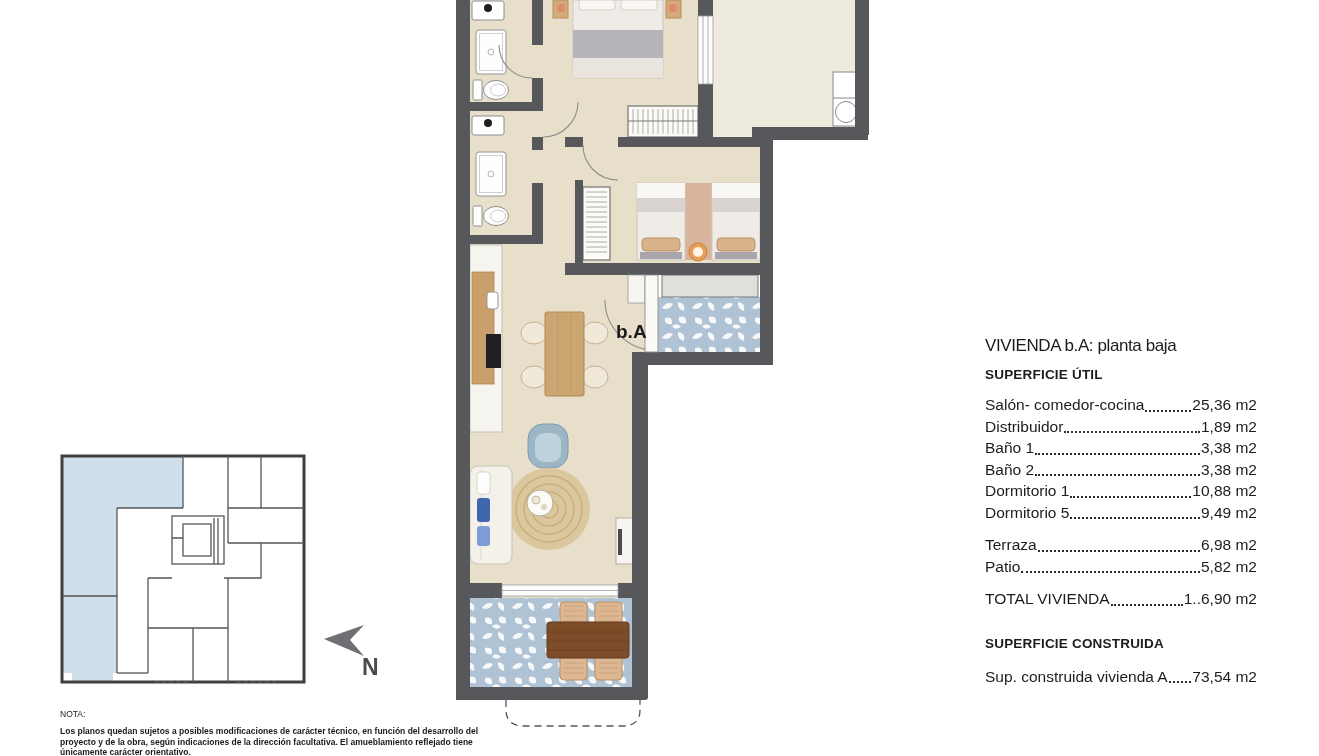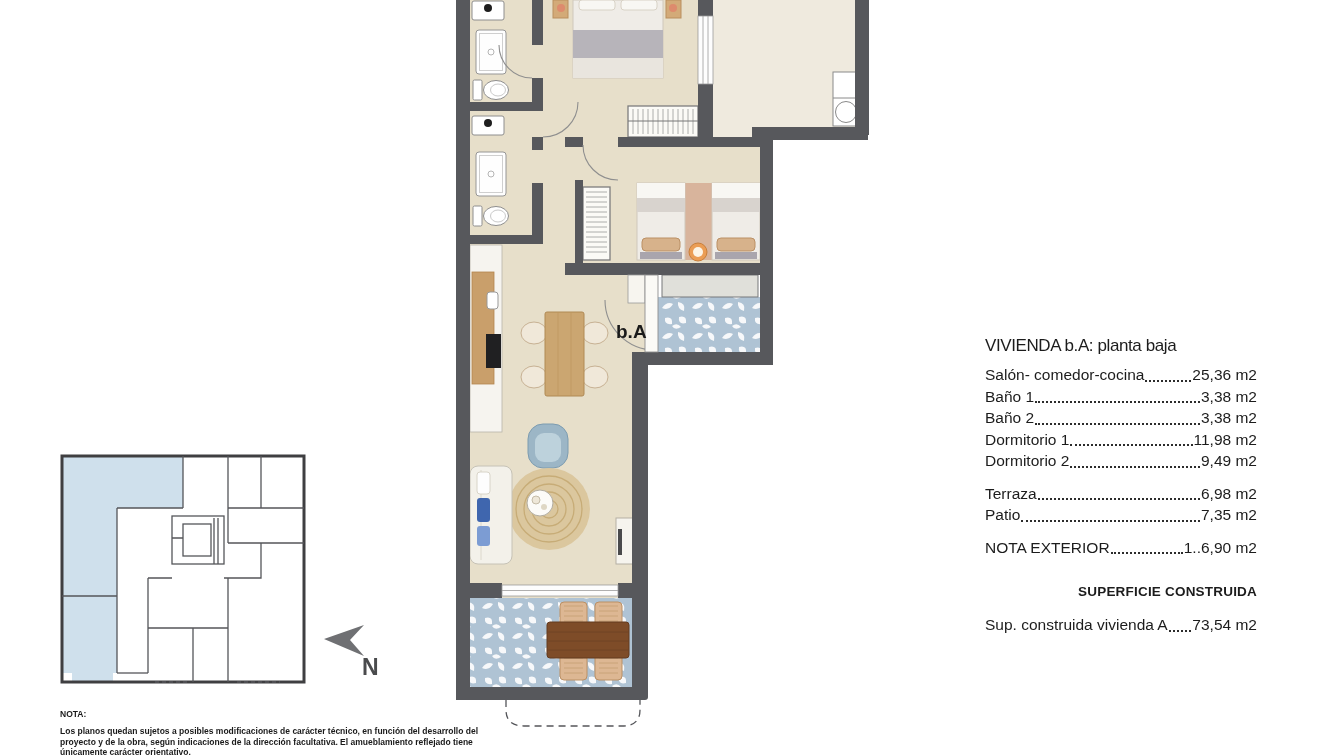--- a/index.html
+++ b/index.html
@@ -14,25 +14,25 @@
   
   .panel{position:absolute;left:985px;top:336px;width:272px;}
   .panel-title{font-size:17px;font-weight:400;letter-spacing:-0.4px;margin:0 0 11px 0;white-space:nowrap;}
   .sec-heading{font-size:13.5px;font-weight:700;letter-spacing:0.2px;margin:0 0 15px 0;}
   .row{display:flex;align-items:flex-end;margin-bottom:5px;font-size:15.5px;line-height:16.5px;}
   .row .lbl{white-space:nowrap;}
   .row .dots{flex:1;border-bottom:2px dotted #2c2c2c;margin:0 1px 2px 1px;min-width:8px;}
   .row .val{white-space:nowrap;}
   .mt14{margin-top:14px;}
   .mt16{margin-top:16px;text-align:right;}
-  .mt28{margin-top:28px;text-align:right;}
+  .mt28{margin-top:28px;}
   .mt18{margin-top:18px;}
   
   .nota{position:absolute;left:60px;top:709px;width:424px;font-size:8.5px;line-height:10.8px;font-weight:600;color:#1a1a1a;}
-  .nota-heading{font-weight:700;margin:0 0 6px 0;}
+  .nota-heading{font-weight:400;margin:0 0 6px 0;}
   .nota-body{margin:0;text-align:left;}
 </style>
 </head>
 <body>
 
 <svg class="plan-svg" width="430" height="756" viewBox="0 0 430 756">
   <defs>
     <pattern id="tiles" width="30" height="30" patternUnits="userSpaceOnUse">
       <rect width="30" height="30" fill="#afc3d4"></rect>
       <path d="M2,8 Q7,1 13,4 Q9,11 2,8 Z" fill="#fdfdfd" opacity="0.92"></path>
@@ -232,61 +232,67 @@
     <path d="M162,70 V116 M166,70 V116 M120,90 H131"></path>
     <path d="M103,234 H138" stroke-dasharray="4 3"></path>
     <path d="M185,234 H228" stroke-dasharray="4 3"></path>
   </g>
   <polygon points="272,191 312,177 298,192 312,208" fill="#6f7073"></polygon>
   <text x="310" y="227" font-size="23" font-weight="bold" fill="#4a4b4d">N</text>
 </svg>
 
 <div class="panel">
   <h1 class="panel-title">VIVIENDA b.A: planta baja</h1>
+  <div class="sec-heading">SUPERFICIE ÚTIL</div>
 
   <div class="row">
     <span class="lbl">Salón- comedor-cocina</span>
     <span class="dots"></span>
     <span class="val">25,36 m2</span>
   </div>
   <div class="row">
+    <span class="lbl">Distribuidor</span>
+    <span class="dots"></span>
+    <span class="val">1,89 m2</span>
+  </div>
+  <div class="row">
     <span class="lbl">Baño 1</span>
     <span class="dots"></span>
     <span class="val">3,38 m2</span>
   </div>
   <div class="row">
     <span class="lbl">Baño 2</span>
     <span class="dots"></span>
     <span class="val">3,38 m2</span>
   </div>
   <div class="row">
     <span class="lbl">Dormitorio 1</span>
     <span class="dots"></span>
-    <span class="val">11,98 m2</span>
-  </div>
-  <div class="row">
-    <span class="lbl">Dormitorio 2</span>
+    <span class="val">10,88 m2</span>
+  </div>
+  <div class="row">
+    <span class="lbl">Dormitorio 5</span>
     <span class="dots"></span>
     <span class="val">9,49 m2</span>
   </div>
 
 
   <div class="row mt16">
     <span class="lbl">Terraza</span>
     <span class="dots"></span>
     <span class="val">6,98 m2</span>
   </div>
   <div class="row">
     <span class="lbl">Patio</span>
     <span class="dots"></span>
-    <span class="val">7,35 m2</span>
+    <span class="val">5,82 m2</span>
   </div>
 
   <div class="row mt16">
-    <span class="lbl">NOTA EXTERIOR</span>
+    <span class="lbl">TOTAL VIVIENDA</span>
     <span class="dots"></span>
     <span class="val">1..6,90 m2</span>
   </div>
 
   <div class="sec-heading mt28">SUPERFICIE CONSTRUIDA</div>
 
   <div class="row mt18">
     <span class="lbl">Sup. construida vivienda A</span>
     <span class="dots"></span>
     <span class="val">73,54 m2</span>

